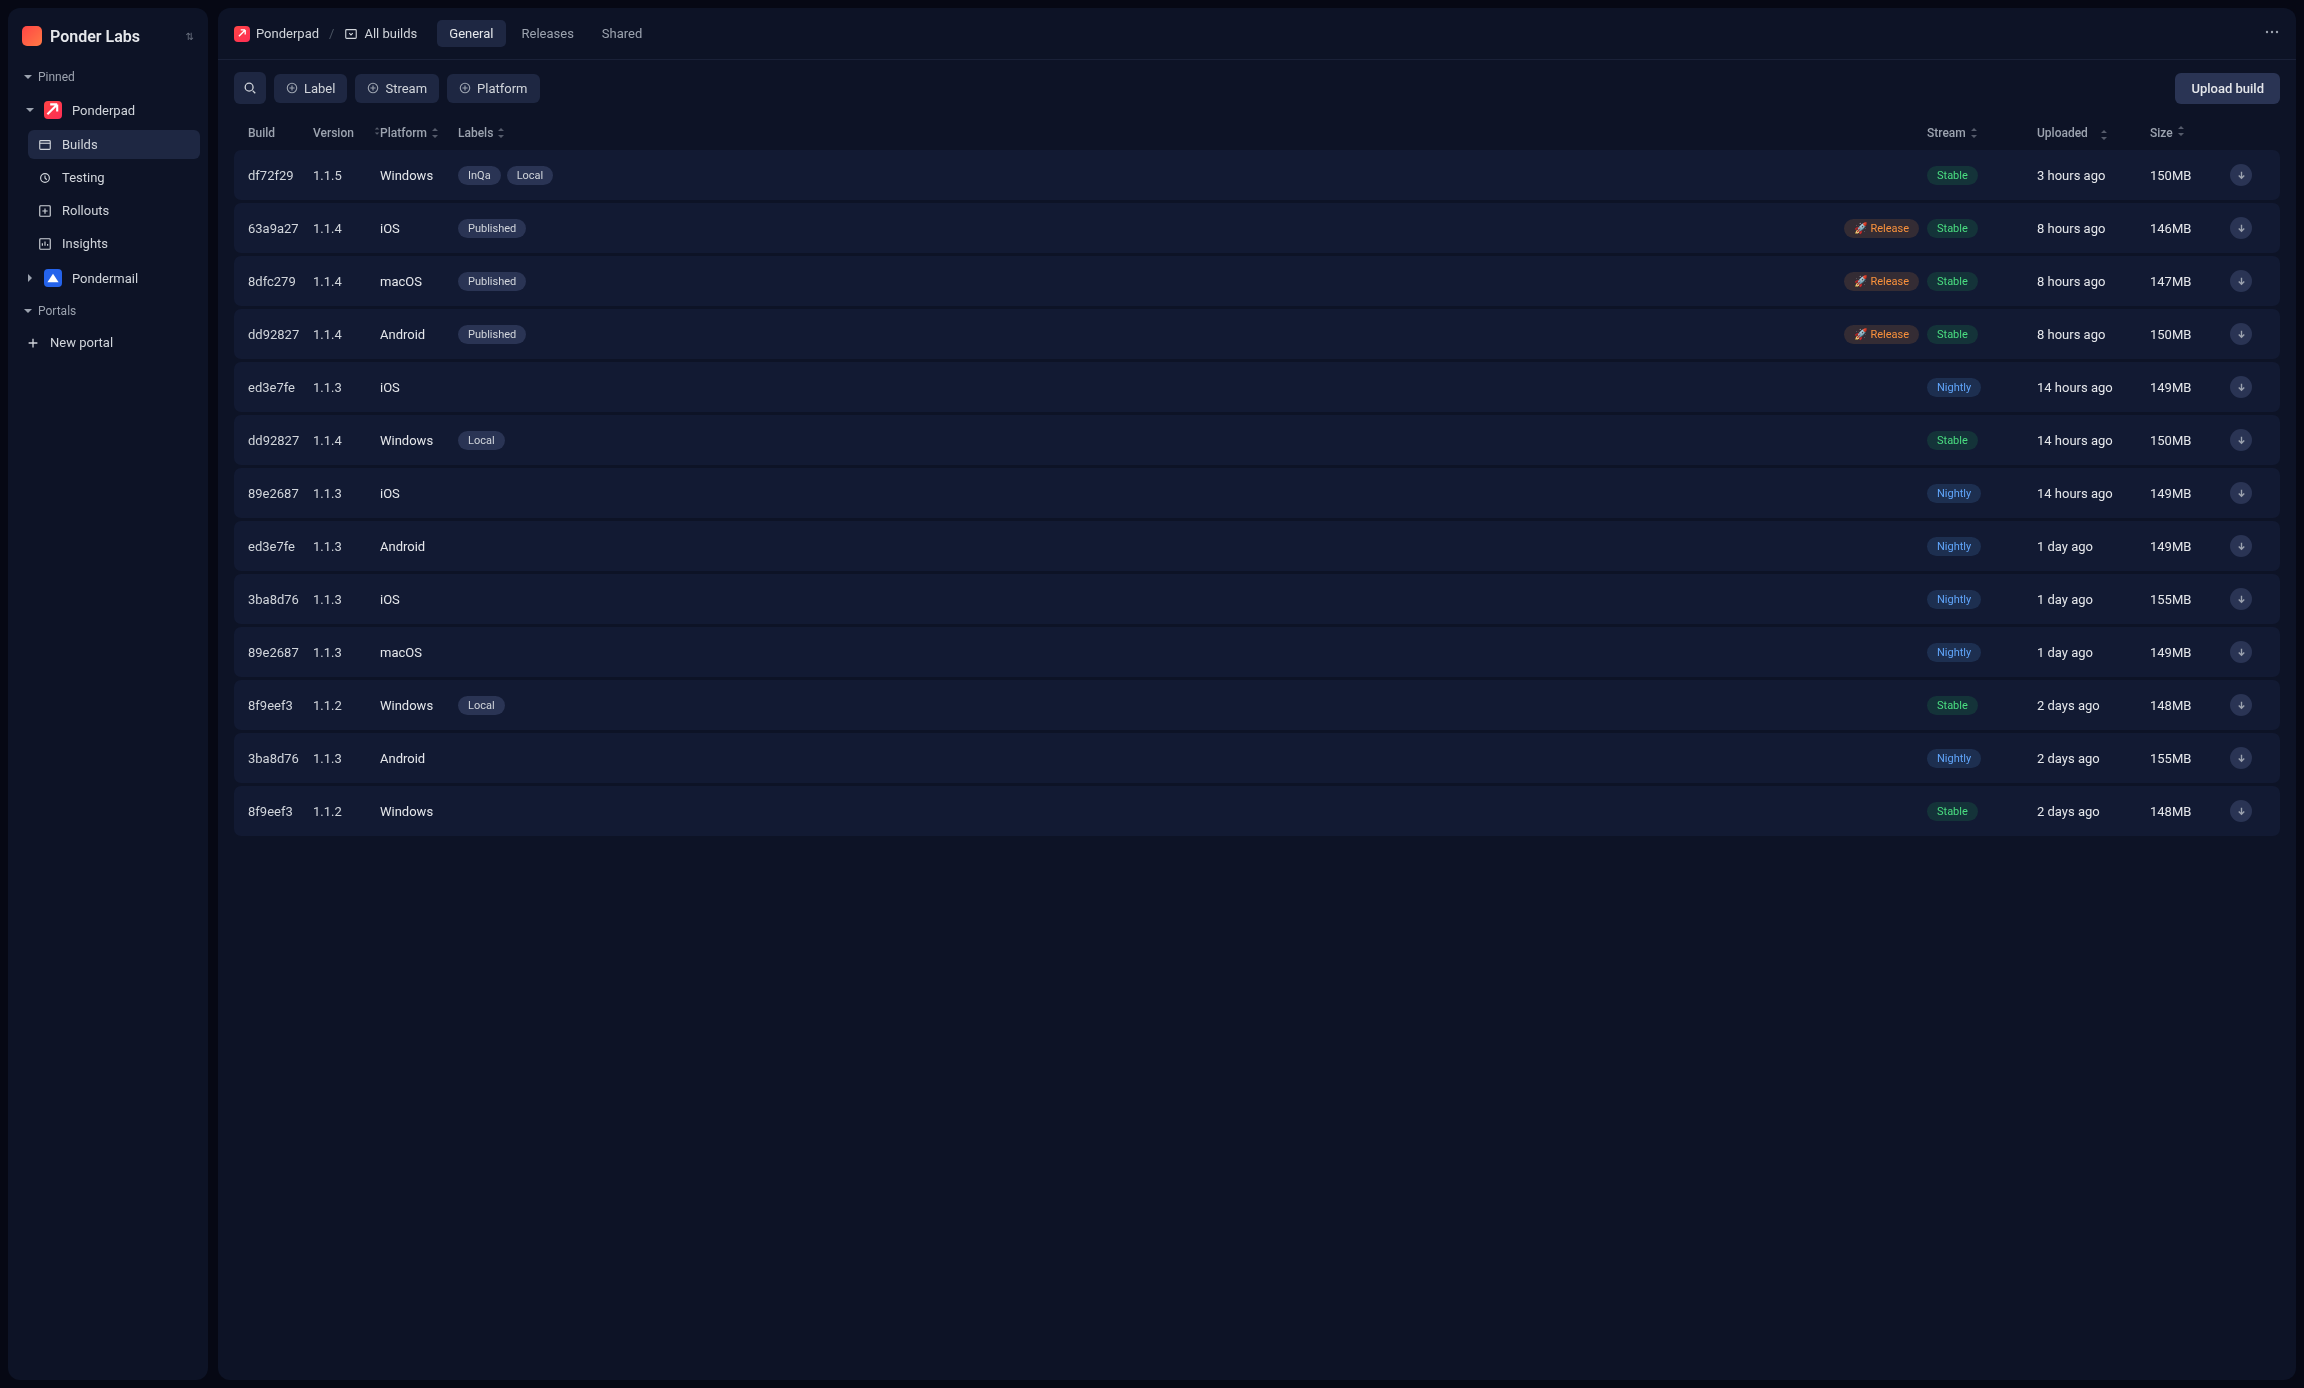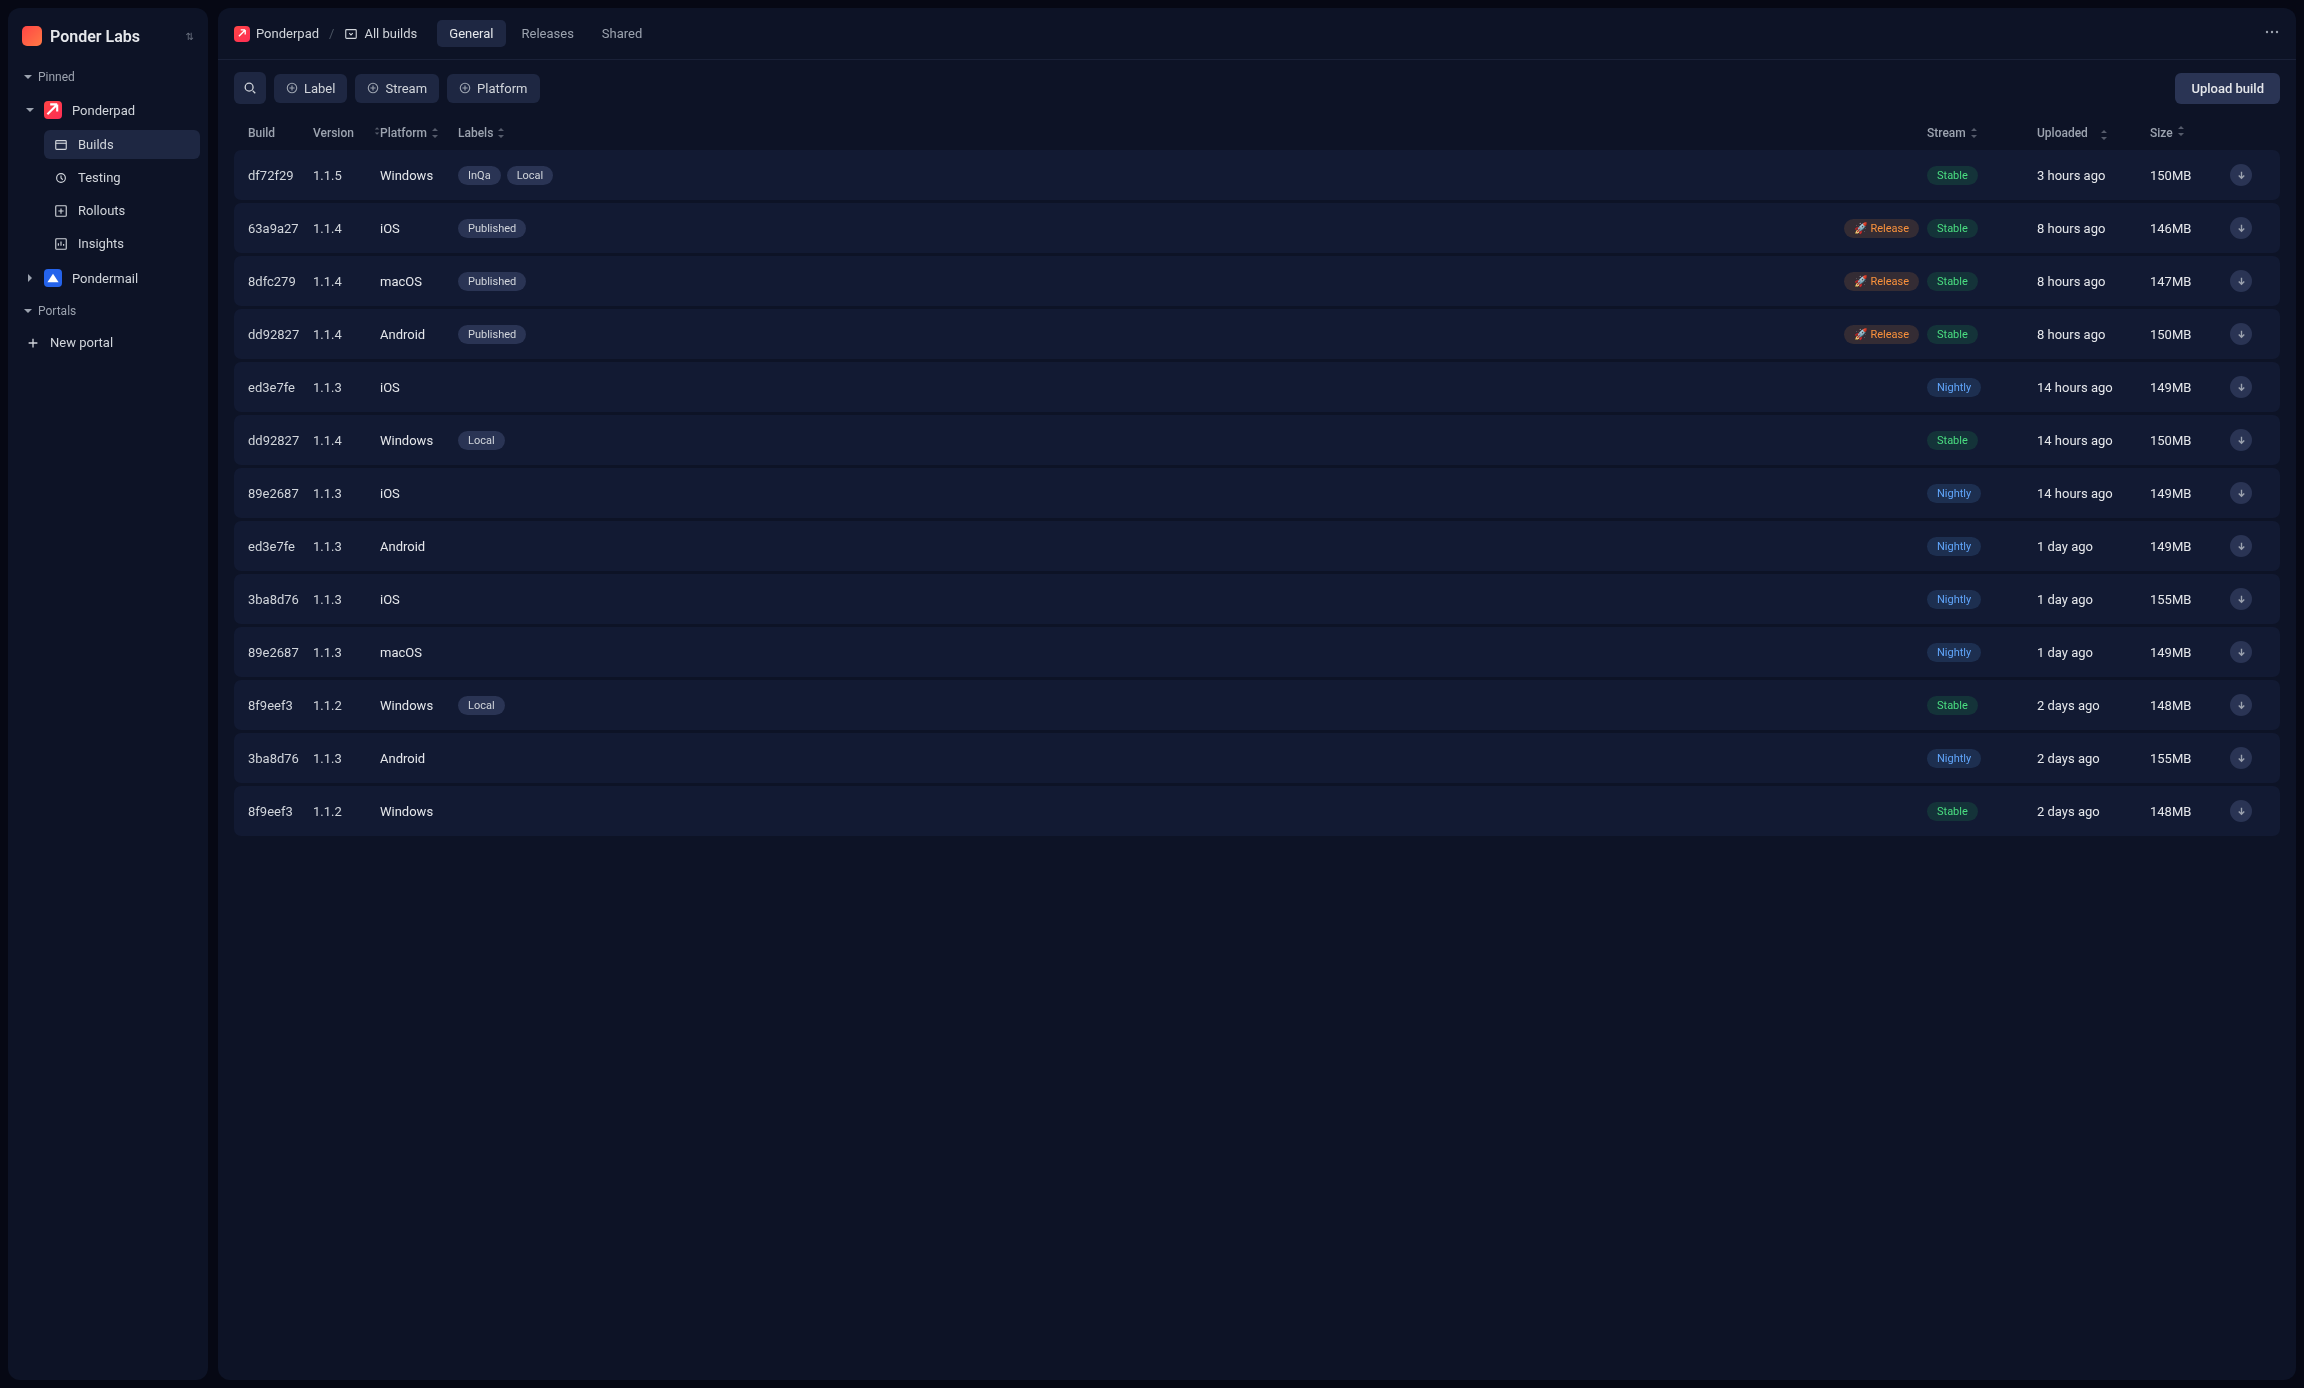--- a/index.html
+++ b/index.html
@@ -6,21 +6,21 @@
 body{background:#060814;color:#e5e7eb;font-size:13px;height:100vh;display:flex;padding:8px;gap:10px}
 .sidebar{width:200px;background:#0d1326;border-radius:12px;padding:12px 8px;display:flex;flex-direction:column;gap:4px}
 .org-header{display:flex;align-items:center;gap:8px;padding:6px;margin-bottom:8px}
 .org-logo{width:20px;height:20px;background:linear-gradient(135deg,#ff4545,#ff7a45);border-radius:5px}
 .org-name{font-weight:600;font-size:16px;flex:1}
 .org-switcher{color:#6b7280;font-size:10px}
 .section-header{display:flex;align-items:center;gap:6px;padding:6px 8px;color:#9ca3af;font-size:12px;cursor:pointer}
 .section-header svg{width:8px;height:8px}
 .nav-item{display:flex;align-items:center;gap:10px;padding:7px 10px;border-radius:6px;color:#d1d5db;cursor:pointer}
 .nav-item.active{background:#1e2742}
-.nav-item.indent{margin-left:28px}
+.nav-item.indent{margin-left:12px}
 .nav-item svg{width:14px;height:14px;flex-shrink:0}
 .app-icon{width:18px;height:18px;border-radius:4px;display:flex;align-items:center;justify-content:center;flex-shrink:0}
 .app-icon.red{background:linear-gradient(135deg,#ff4545,#ff2d55)}
 .app-icon.blue{background:#2563eb}
 .main{flex:1;background:#0d1326;border-radius:12px;display:flex;flex-direction:column;overflow:hidden}
 .topbar{display:flex;align-items:center;gap:8px;padding:12px 16px;border-bottom:1px solid #1a2138}
 .breadcrumb{display:flex;align-items:center;gap:10px;color:#d1d5db}
 .breadcrumb .sep{color:#4b5563}
 .crumb{display:flex;align-items:center;gap:6px}
 .tabs{display:flex;gap:4px;margin-left:12px}

